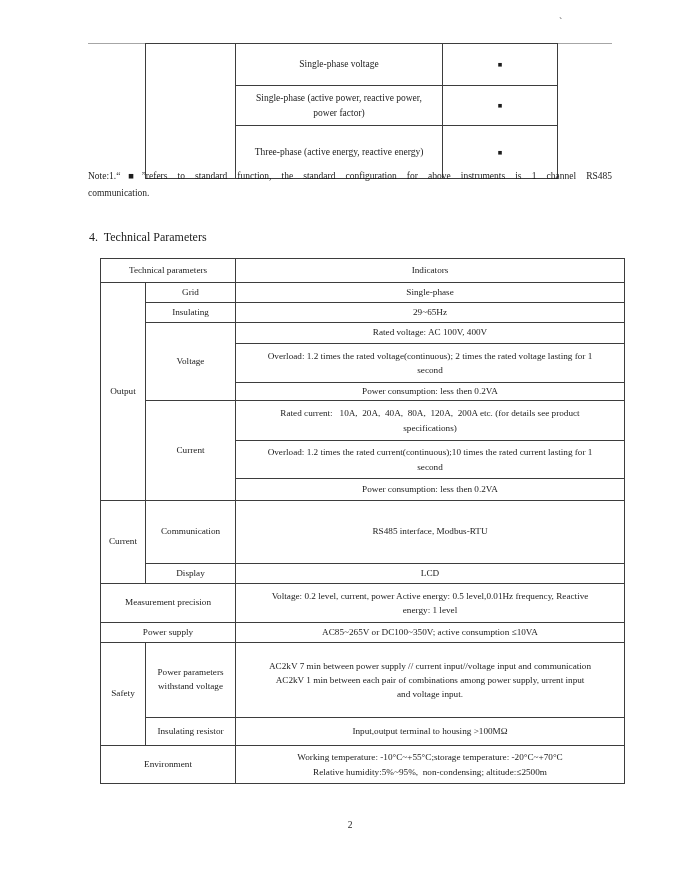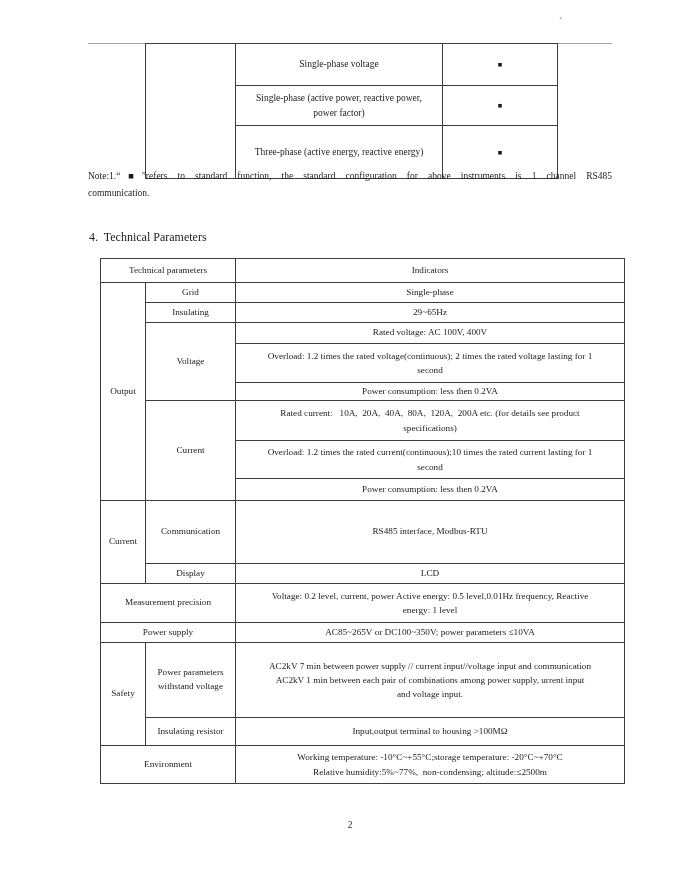--- a/index.html
+++ b/index.html
@@ -150,21 +150,21 @@
       <td colspan="2">Measurement precision</td>
       <td>
             <div class="lines">
               <div>Voltage: 0.2 level, current, power Active energy: 0.5 level,0.01Hz frequency, Reactive</div>
               <div>energy: 1 level</div>
             </div>
           </td>
     </tr>
     <tr style="height:20px">
       <td colspan="2">Power supply</td>
-      <td>AC85~265V or DC100~350V; power parameters ≤10VA</td>
+      <td>AC85~265V or DC100~350V; active consumption ≤10VA</td>
     </tr>
     <tr style="height:75px">
       <td rowspan="2">Safety</td>
       <td>Power parameters withstand voltage</td>
       <td>
             <div class="lines">
               <div>AC2kV 7 min between power supply // current input//voltage input and communication</div>
               <div>AC2kV 1 min between each pair of combinations among power supply, urrent input</div>
               <div>and voltage input.</div>
             </div>
@@ -172,21 +172,21 @@
     </tr>
     <tr style="height:28px">
       <td>Insulating resistor</td>
       <td>Input,output terminal to housing &gt;100MΩ</td>
     </tr>
     <tr style="height:38px">
       <td colspan="2">Environment</td>
       <td>
             <div class="lines">
               <div>Working temperature: -10°C~+55°C;storage temperature: -20°C~+70°C</div>
-              <div>Relative humidity:5%~77%,  non-condensing; altitude:≤2500m</div>
+              <div>Relative humidity:5%~95%,  non-condensing; altitude:≤2500m</div>
             </div>
           </td>
     </tr>
   </tbody>
     </table>
 
   <div class="pagenum">2</div>
 
 </div>
 

